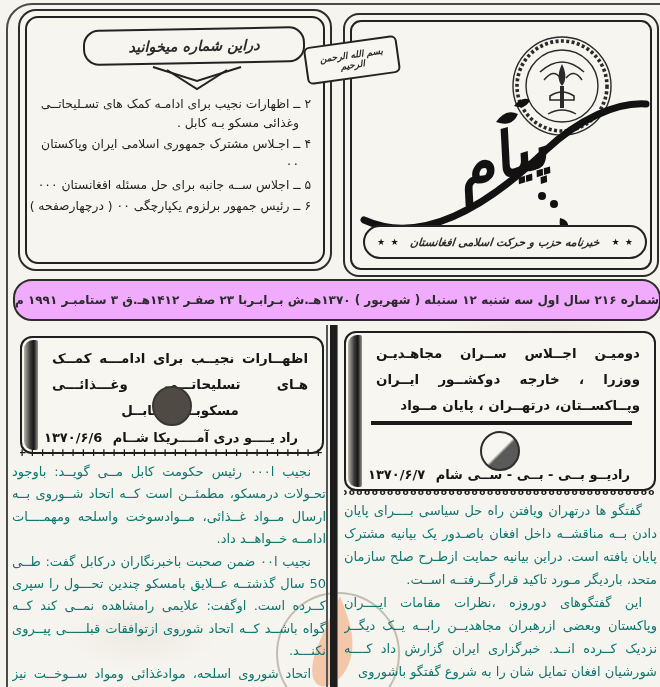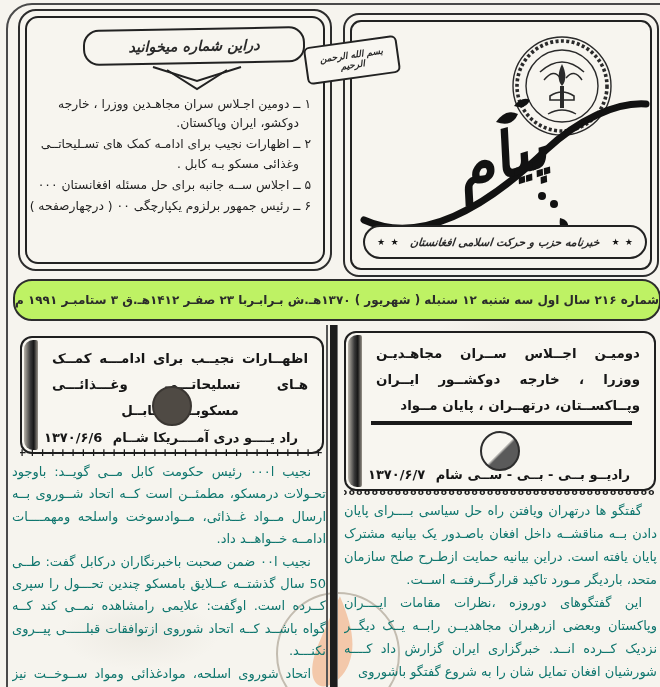--- a/index.html
+++ b/index.html
@@ -66,21 +66,21 @@
     border:2px solid #222; border-radius:17px;
     display:flex; align-items:center; justify-content:space-between;
     padding:0 12px; box-sizing:border-box; direction:rtl; background:#f7f5ef;
   }
   .masthead-oval .stars{font-size:15px; font-weight:bold; letter-spacing:4px; color:#151515;}
   .masthead-oval .tagline{font-size:11px; font-style:italic; font-weight:bold; transform:skewX(-6deg);}
 
   
   .date-bar{
     position:absolute; left:13px; top:279px; width:644px; height:38px;
-    border:2px solid #2d2d2d; border-radius:19px; background:#bef264; z-index:2;
+    border:2px solid #2d2d2d; border-radius:19px; background:#f0abfc; z-index:2;
     display:flex; align-items:center; justify-content:center;
     font-size:12px; font-weight:bold; white-space:nowrap; overflow:hidden;
   }
 
   
   .divider{
     position:absolute; left:326px; top:325px; width:14px; height:362px; z-index:3;
     background:linear-gradient(to right,#555 0 2px,transparent 2px 4px,#1d1d1d 4px 11px,#777 11px 12px,transparent 12px);
   }
 
@@ -150,22 +150,22 @@
   <div class="contents-box">
     <div class="contents-inner">
       <div class="oval-title">
         <span>دراین شماره میخوانید</span>
       </div>
       <svg class="arrow-down" width="92" height="26" viewBox="0 0 92 26">
         <polyline points="2,2 46,16 90,2" fill="none" stroke="#222" stroke-width="2"></polyline>
         <polyline points="16,5 46,24 76,5" fill="none" stroke="#222" stroke-width="2"></polyline>
       </svg>
       <ul class="toc-list">
-        <li>۱ ــ دومین اجـلاس سران مجاهـدین ووزرا ، خارجه دوکشو، ایران وپاکستان.</li>
         <li>۲ ــ اظهارات نجیب برای ادامـه کمک های تسـلیحاتــی وغذائی مسکو بـه کابل .</li>
+        <li>۴ ــ اجـلاس مشترک جمهوری اسلامی ایران وپاکستان ۰۰</li>
         <li>۵ ــ اجلاس ســه جانبه برای حل مسئله افغانستان ۰۰۰</li>
         <li>۶ ــ رئیس جمهور برلزوم یکپارچگی ۰۰ ( درچهارصفحه )</li>
       </ul>
     </div>
   </div>
 
   <div class="bismillah">
     <span>بسم الله الرحمن الرحیم</span>
   </div>
 

